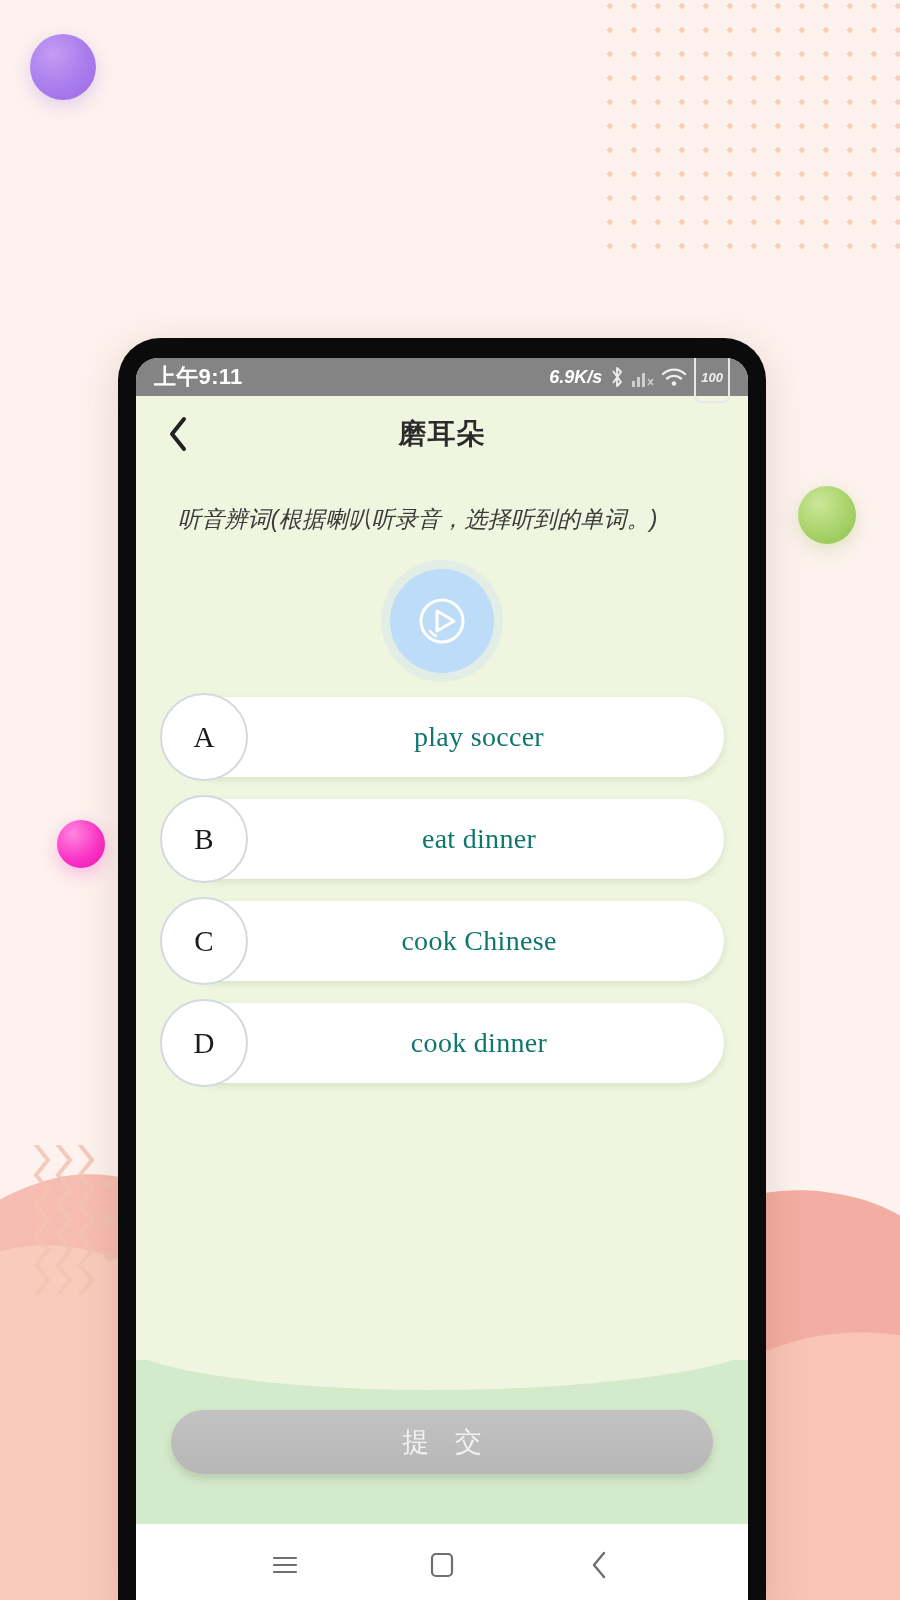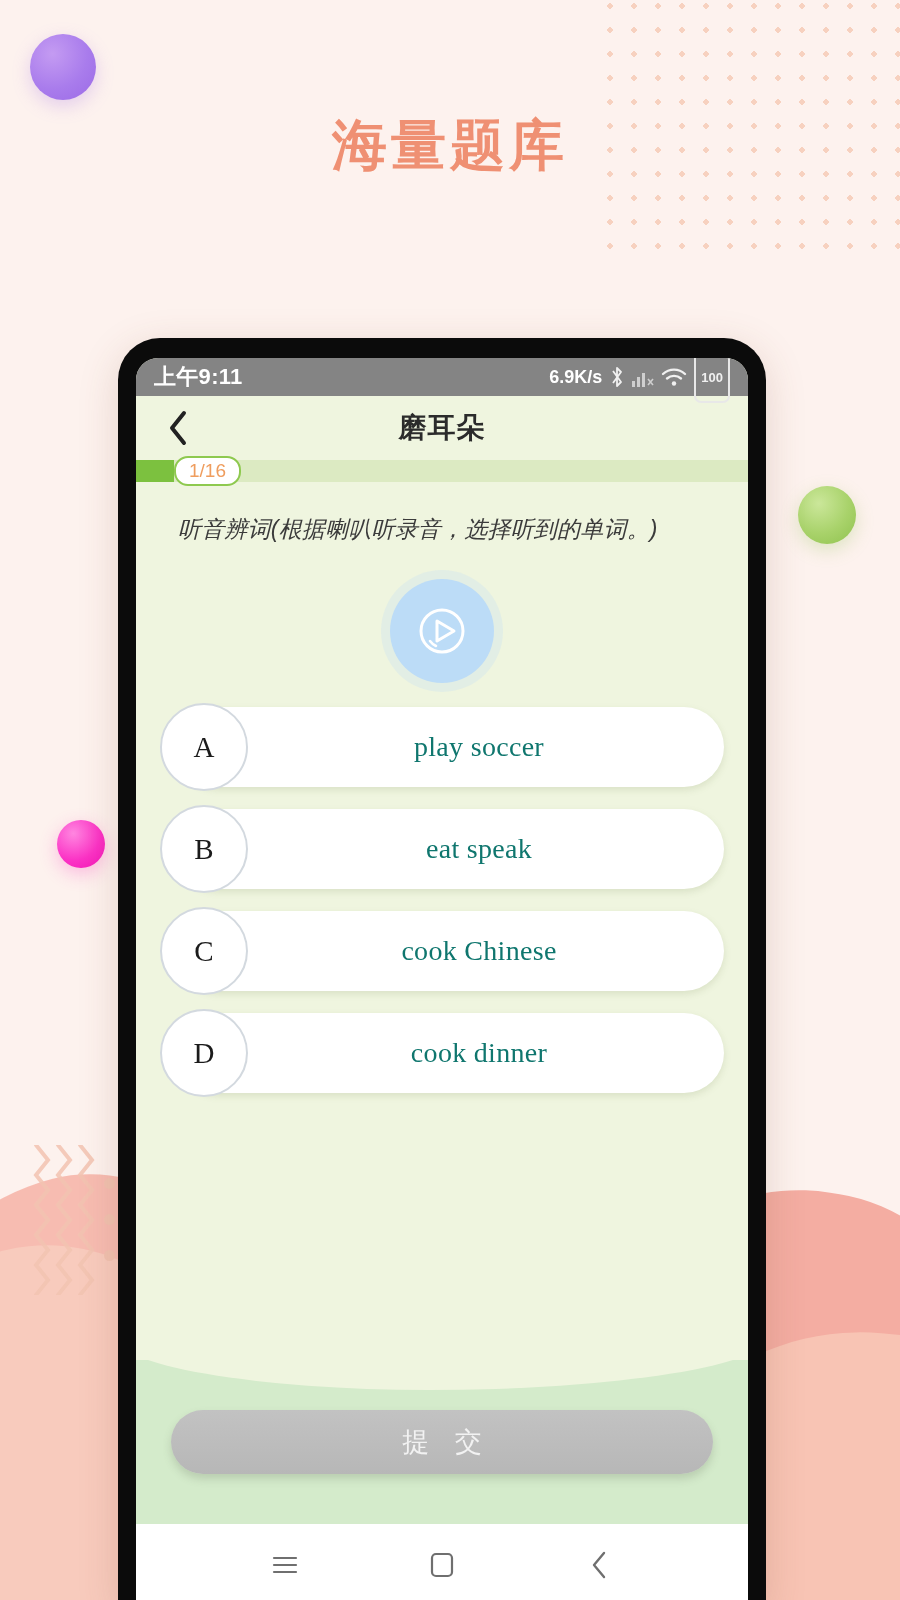--- a/index.html
+++ b/index.html
@@ -132,36 +132,36 @@
     height:38px;
     background:#848484;
     display:flex;
     align-items:center;
     justify-content:space-between;
     padding:0 18px;
     color:#fff;
     flex:none;
   }
   .sb-time { font-size:22px; font-weight:bold; letter-spacing:.3px; }
-  .sb-right { display:flex; align-items:center; gap:7px; }
+  .sb-right { display:flex; align-items:center; gap:7px;font-style:italic; }
   .sb-speed { font-size:18px; font-weight:bold; }
   .sb-ico { display:flex; align-items:flex-end; }
   .battery {
     border:2px solid #e8e8e8;
     border-radius:7px;
     padding:17px 5px;
     font-size:13px;
     font-weight:bold;
     line-height:13px;
     color:#f0f0f0;
   }
 
   
   .appbar {
-    height:64px;
+    height:76px;
     flex:none;
     display:flex;
     align-items:center;
     position:relative;
     padding:0 20px;
   }
   .back-btn {
     width:44px; height:44px;
     display:flex; align-items:center; justify-content:center;
     cursor:pointer;
@@ -340,21 +340,20 @@
       <i></i>
       <i></i>
   </div>
 
   <div class="orb orb-purple"></div>
   <div class="orb orb-green"></div>
   <div class="orb orb-pink"></div>
 </div>
 
 <div class="headline">
-  <div class="line">海量题库</div>
 </div>
 
 <div class="phone">
   <div class="screen">
 
     <div class="statusbar">
       <div class="sb-time">上午9:11</div>
       <div class="sb-right">
         <span class="sb-speed">6.9K/s</span>
         <span class="sb-ico">
@@ -383,24 +382,20 @@
 
     <div class="appbar">
       <div class="back-btn">
         <svg width="22" height="36" viewBox="0 0 22 36">
             <path d="M17 3 L5 18 L17 33" fill="none" stroke="#222" stroke-width="4" stroke-linecap="round" stroke-linejoin="round"></path>
           </svg>
       </div>
       <div class="app-title">磨耳朵</div>
     </div>
 
-    <div class="progress-wrap">
-      <div class="progress-fill" style="width: 6.25%;"></div>
-      <div class="progress-badge">1/16</div>
-    </div>
 
     <div class="q-prompt">听音辨词(根据喇叭听录音，选择听到的单词。)</div>
 
     <div class="audio-wrap">
       <div class="audio-btn">
         <svg width="60" height="60" viewBox="0 0 60 60">
           <circle cx="30" cy="30" r="21" fill="none" stroke="#fff" stroke-width="3"></circle>
           <path d="M25 20 L42 30 L25 40 Z" fill="none" stroke="#fff" stroke-width="3" stroke-linejoin="round"></path>
           <path d="M18 40 A16 16 0 0 0 24 45" fill="none" stroke="#fff" stroke-width="2.6" stroke-linecap="round"></path>
         </svg>
@@ -409,21 +404,21 @@
 
     <div class="options">
       <div class="option">
         <div class="opt-pill">
           <span class="opt-text">play soccer</span>
         </div>
         <div class="opt-letter">A</div>
       </div>
       <div class="option">
         <div class="opt-pill">
-          <span class="opt-text">eat speak</span>
+          <span class="opt-text">eat dinner</span>
         </div>
         <div class="opt-letter">B</div>
       </div>
       <div class="option">
         <div class="opt-pill">
           <span class="opt-text">cook Chinese</span>
         </div>
         <div class="opt-letter">C</div>
       </div>
       <div class="option">

